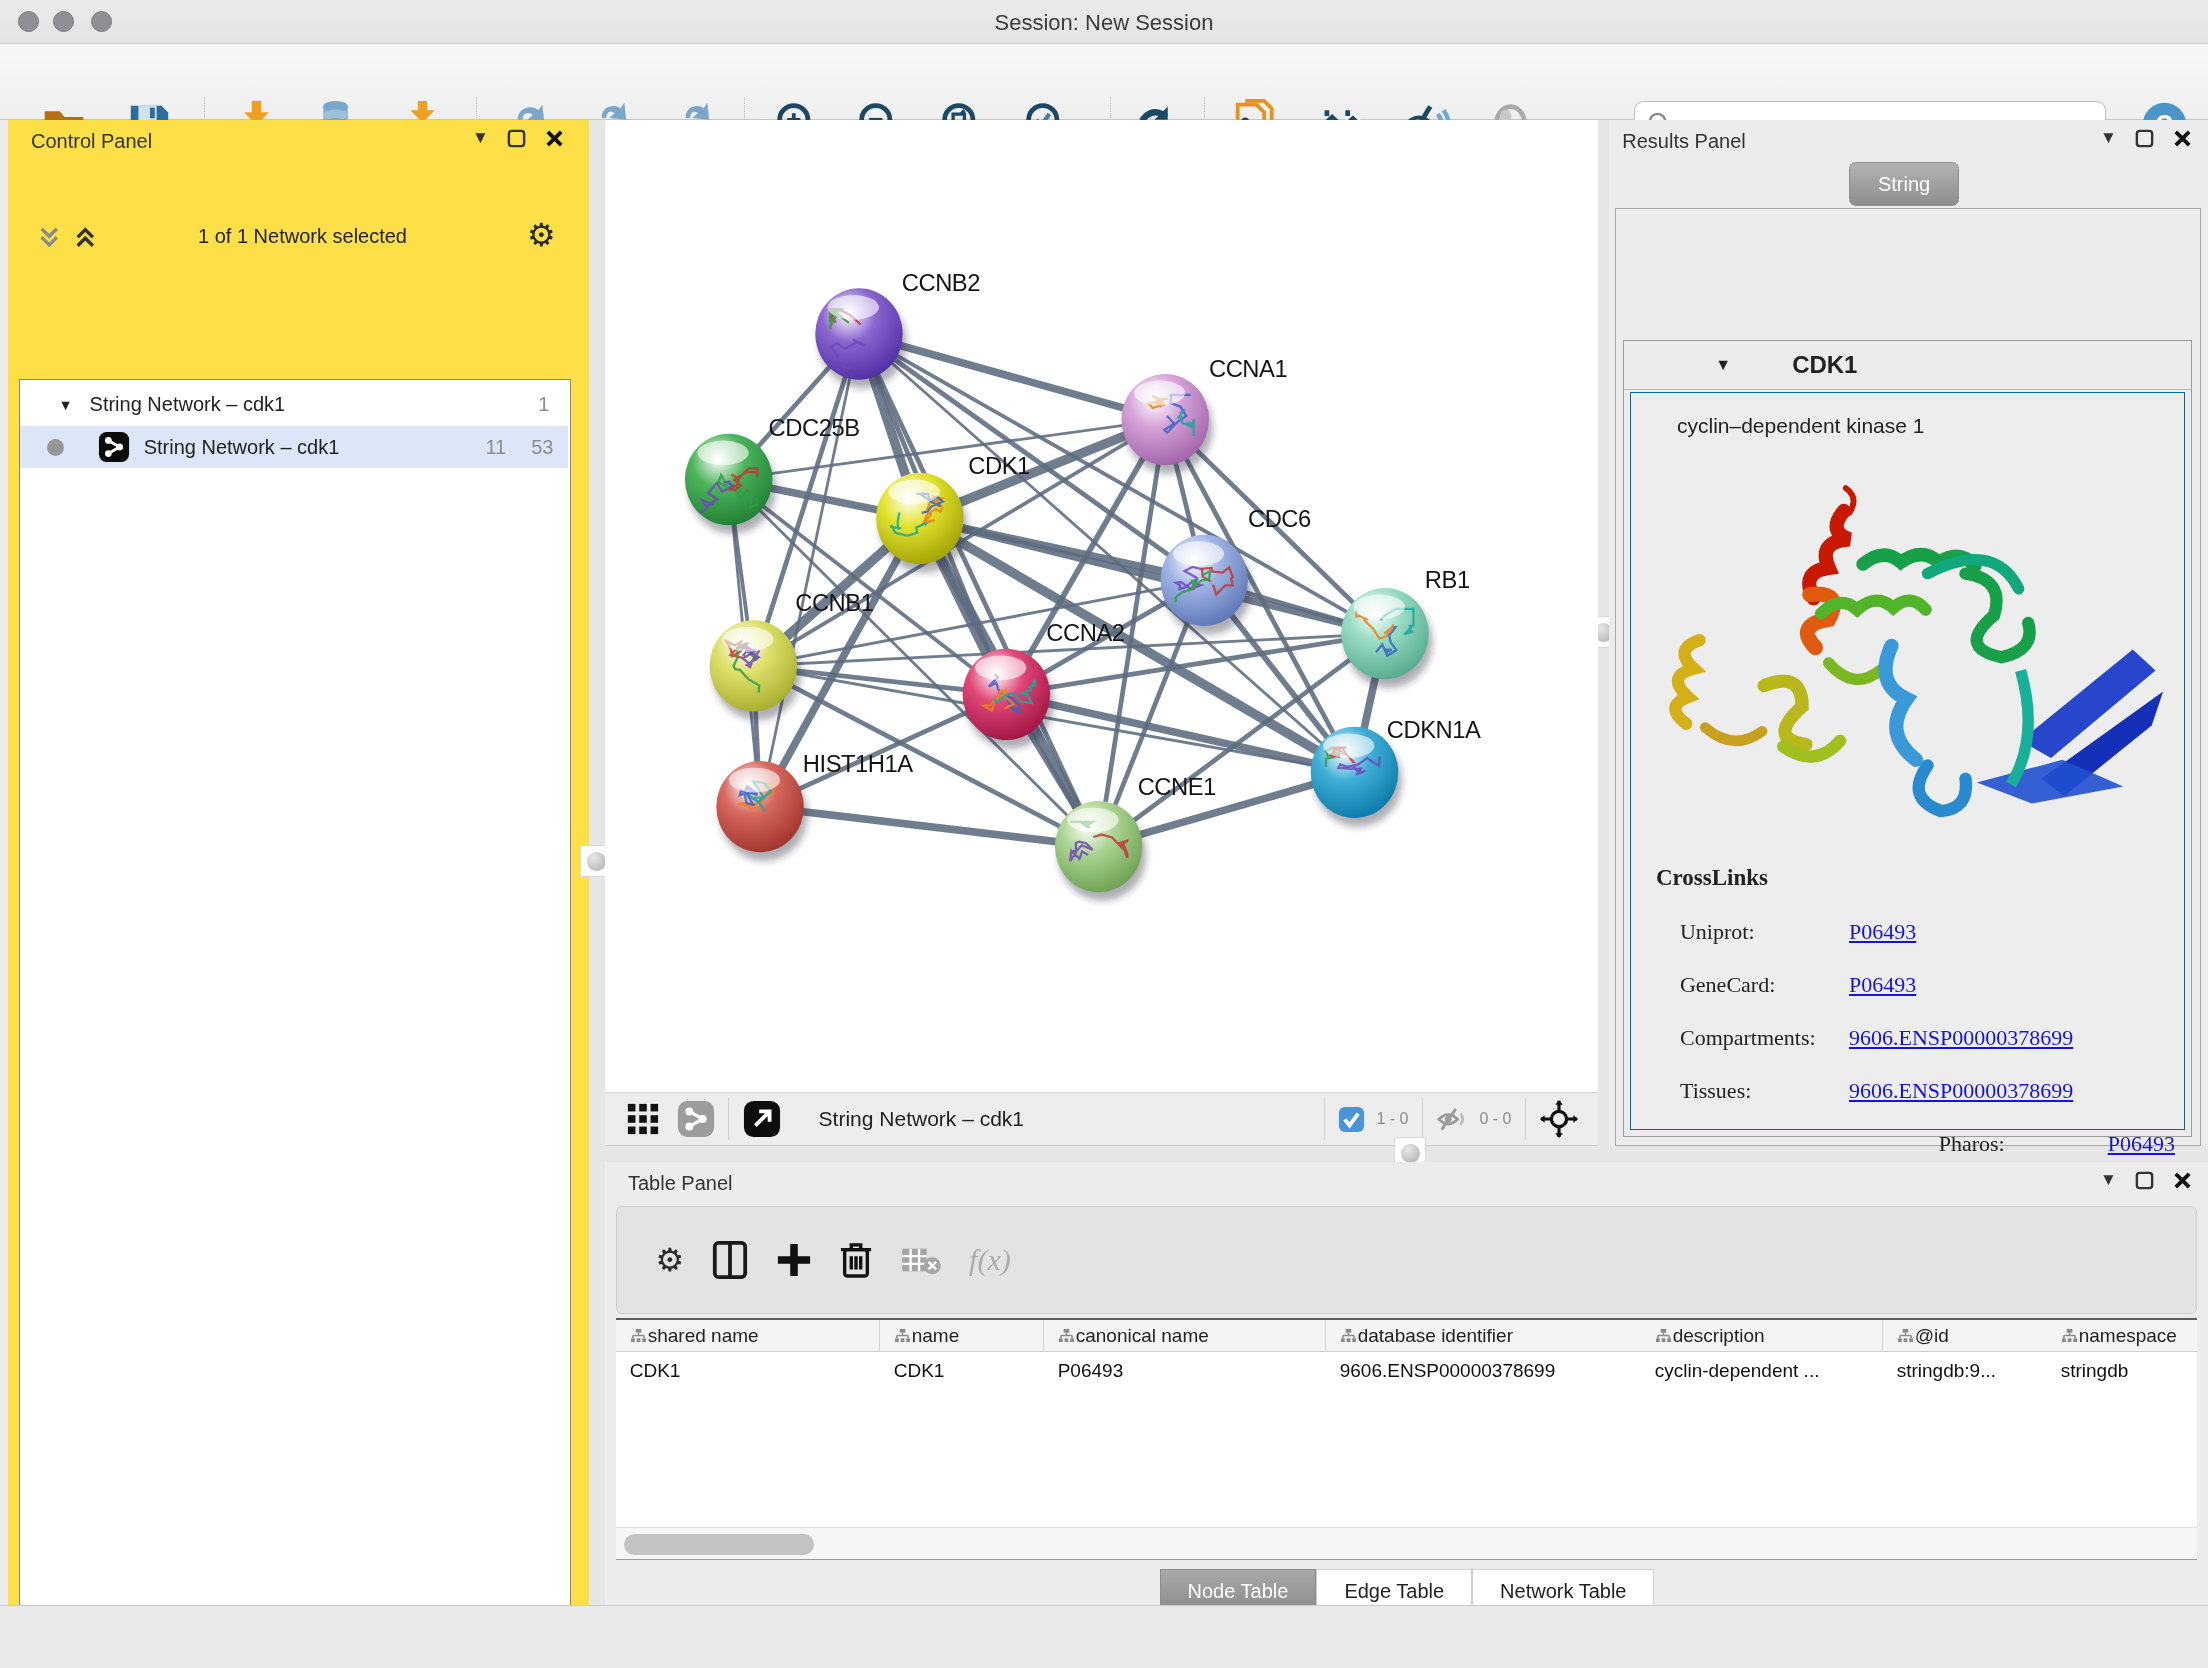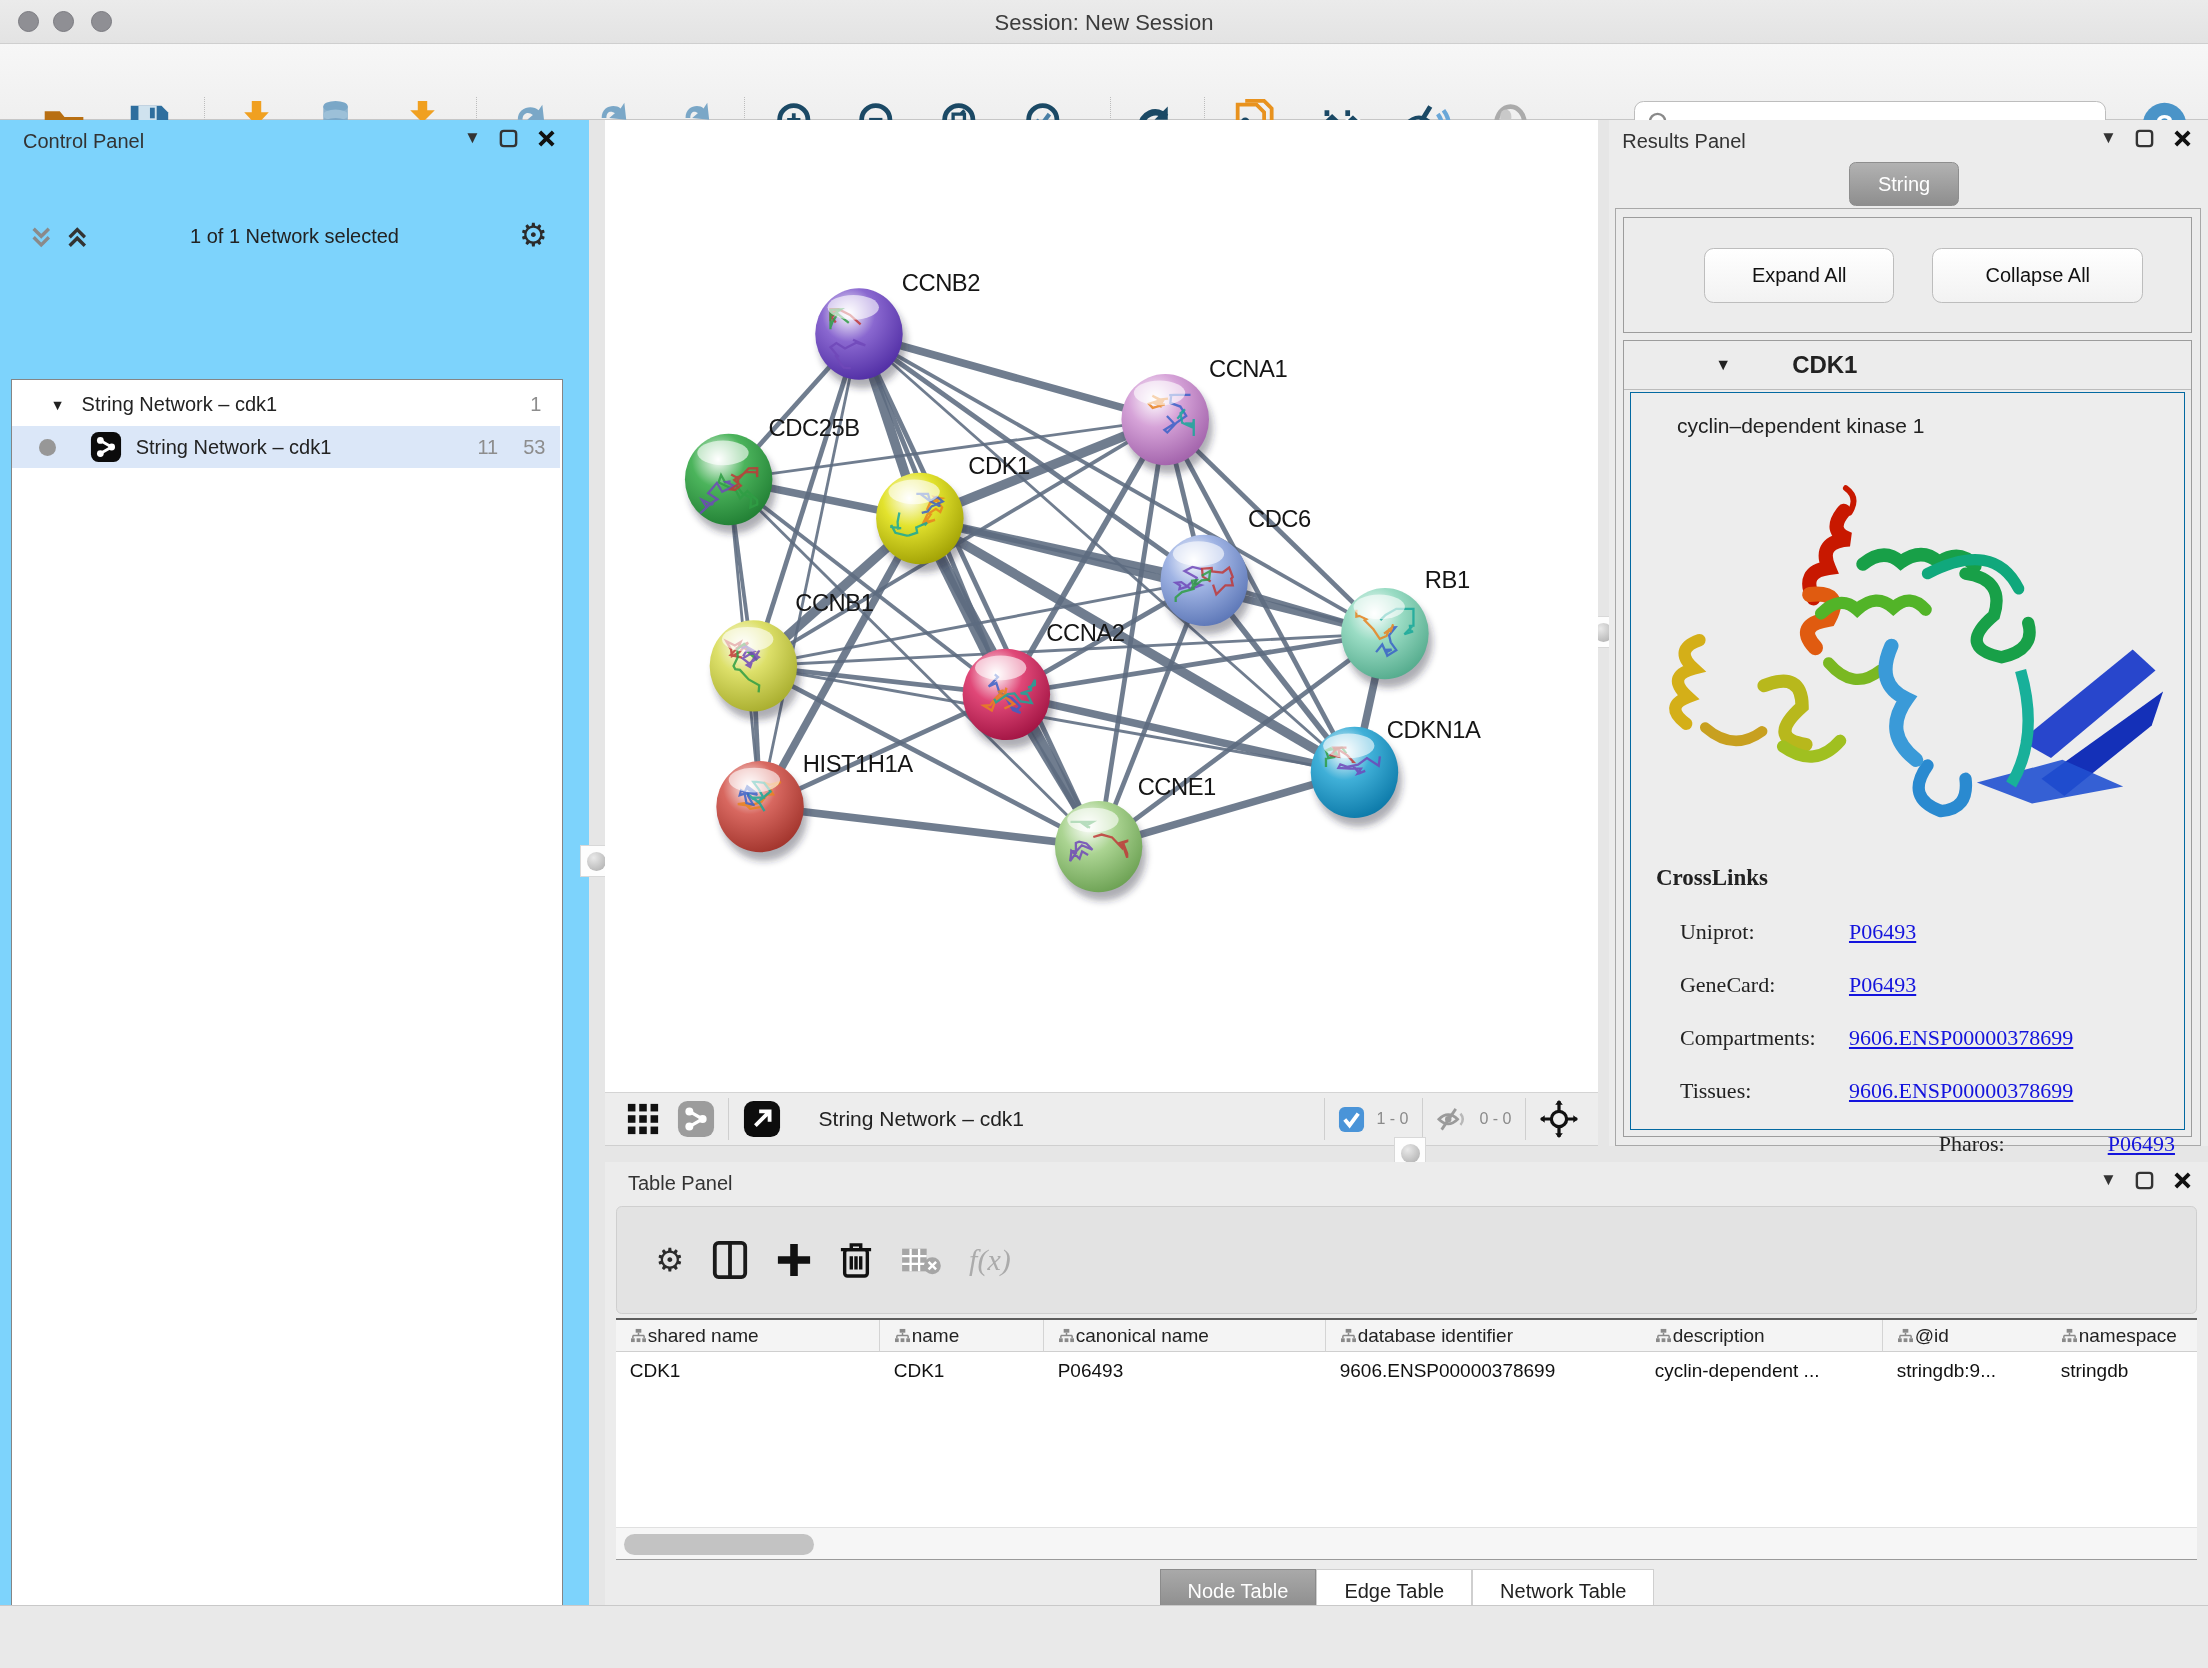--- a/index.html
+++ b/index.html
@@ -15,21 +15,21 @@
   .toolbar{left:0;top:44px;width:2208px;height:76px;background:linear-gradient(#f7f7f7,#efefef);border-bottom:1px solid #c6c6c6;}
   .tbtn{top:53px;width:53px;height:55px;display:flex;align-items:center;justify-content:center;}
   .tsep{top:53px;width:0;height:53px;border-left:1.9px dotted #bdbdbd;}
   .search{left:1634px;top:57px;width:472px;height:44px;background:#fff;border:1px solid #bdbdbd;border-radius:9.5px;display:flex;align-items:center;padding-left:11.4px;}
 
   
   .ptitle{font-size:20px;color:#333;}
   .wctl{display:flex;gap:17px;align-items:center;}
 
   
-  .cpanel{left:0;top:120px;width:589px;height:1486px;background:#7dd3fc;}
+  .cpanel{left:8px;top:120px;width:589px;height:1486px;background:#fde047;}
   .tab{height:46px;border:1px solid #d2d2d2;background:#fff;border-radius:6.7px;display:flex;align-items:center;justify-content:center;font-size:20px;color:#222;}
   .tab.sel{background:linear-gradient(#b2b2b2,#8e8e8e);color:#fff;border-color:#8e8e8e;}
   .treebox{left:11.4px;top:259px;width:552px;height:1320px;background:#fff;border:1.9px solid #858585;}
   .trow{position:absolute;left:0;width:548px;height:42px;display:flex;align-items:center;font-size:20px;}
   .trow.sel{background:#dbe7f8;}
   .gray{color:#8d8d8d;}
 
   
   .vsplit{top:120px;width:16px;height:1486px;background:#e6e6e6;}
   .handle{width:32px;height:32px;background:#fdfdfd;border:1px solid #d8d8d8;display:flex;align-items:center;justify-content:center;}
@@ -581,24 +581,20 @@
       <svg width="21" height="21" viewBox="0 0 22 22">
           <rect x="3" y="3" width="16" height="16" rx="3" fill="none" stroke="#333" stroke-width="2.5"></rect>
         </svg>
       <svg width="21" height="21" viewBox="0 0 22 22">
           <path d="M4 4 L18 18 M18 4 L4 18" stroke="#111" stroke-width="4"></path>
         </svg>
     </div>
     <div class="abs tab sel" style="left:240px;top:42px;width:110px;height:44px">String</div>
 
     <div class="abs rbox" style="left:5.7px;top:88px;width:586px;height:938px">
-      <div class="abs rbox" style="left:7.6px;top:7.6px;width:569px;height:116px;border-color:#9c9c9c">
-        <div class="abs btn" style="left:80px;top:30px;width:190px;height:55px">Expand All</div>
-        <div class="abs btn" style="left:308px;top:30px;width:211px;height:55px">Collapse All</div>
-      </div>
 
       <div class="abs rbox" style="left:7.6px;top:131px;width:569px;height:797px;border-color:#9c9c9c">
         <div class="abs" style="left:0;top:0;width:567px;height:49px;border-bottom:1px solid #bbb;display:flex;align-items:center">
           <span style="margin-left:91px;font-size:16px;color:#222">▼</span>
           <span style="margin-left:61px;font-size:24px;font-weight:bold">CDK1</span>
         </div>
         <div class="abs" style="left:5.7px;top:51px;width:555px;height:738px;background:#ededed;border:1px solid #0369a1">
           <div class="abs" style="left:46px;top:21px;font-size:21px">cyclin–dependent kinase 1</div>
           <svg class="abs" style="left:11.4px;top:59px" width="533" height="399" viewBox="0 0 560 420">
             <g fill="none" stroke-linecap="round">

